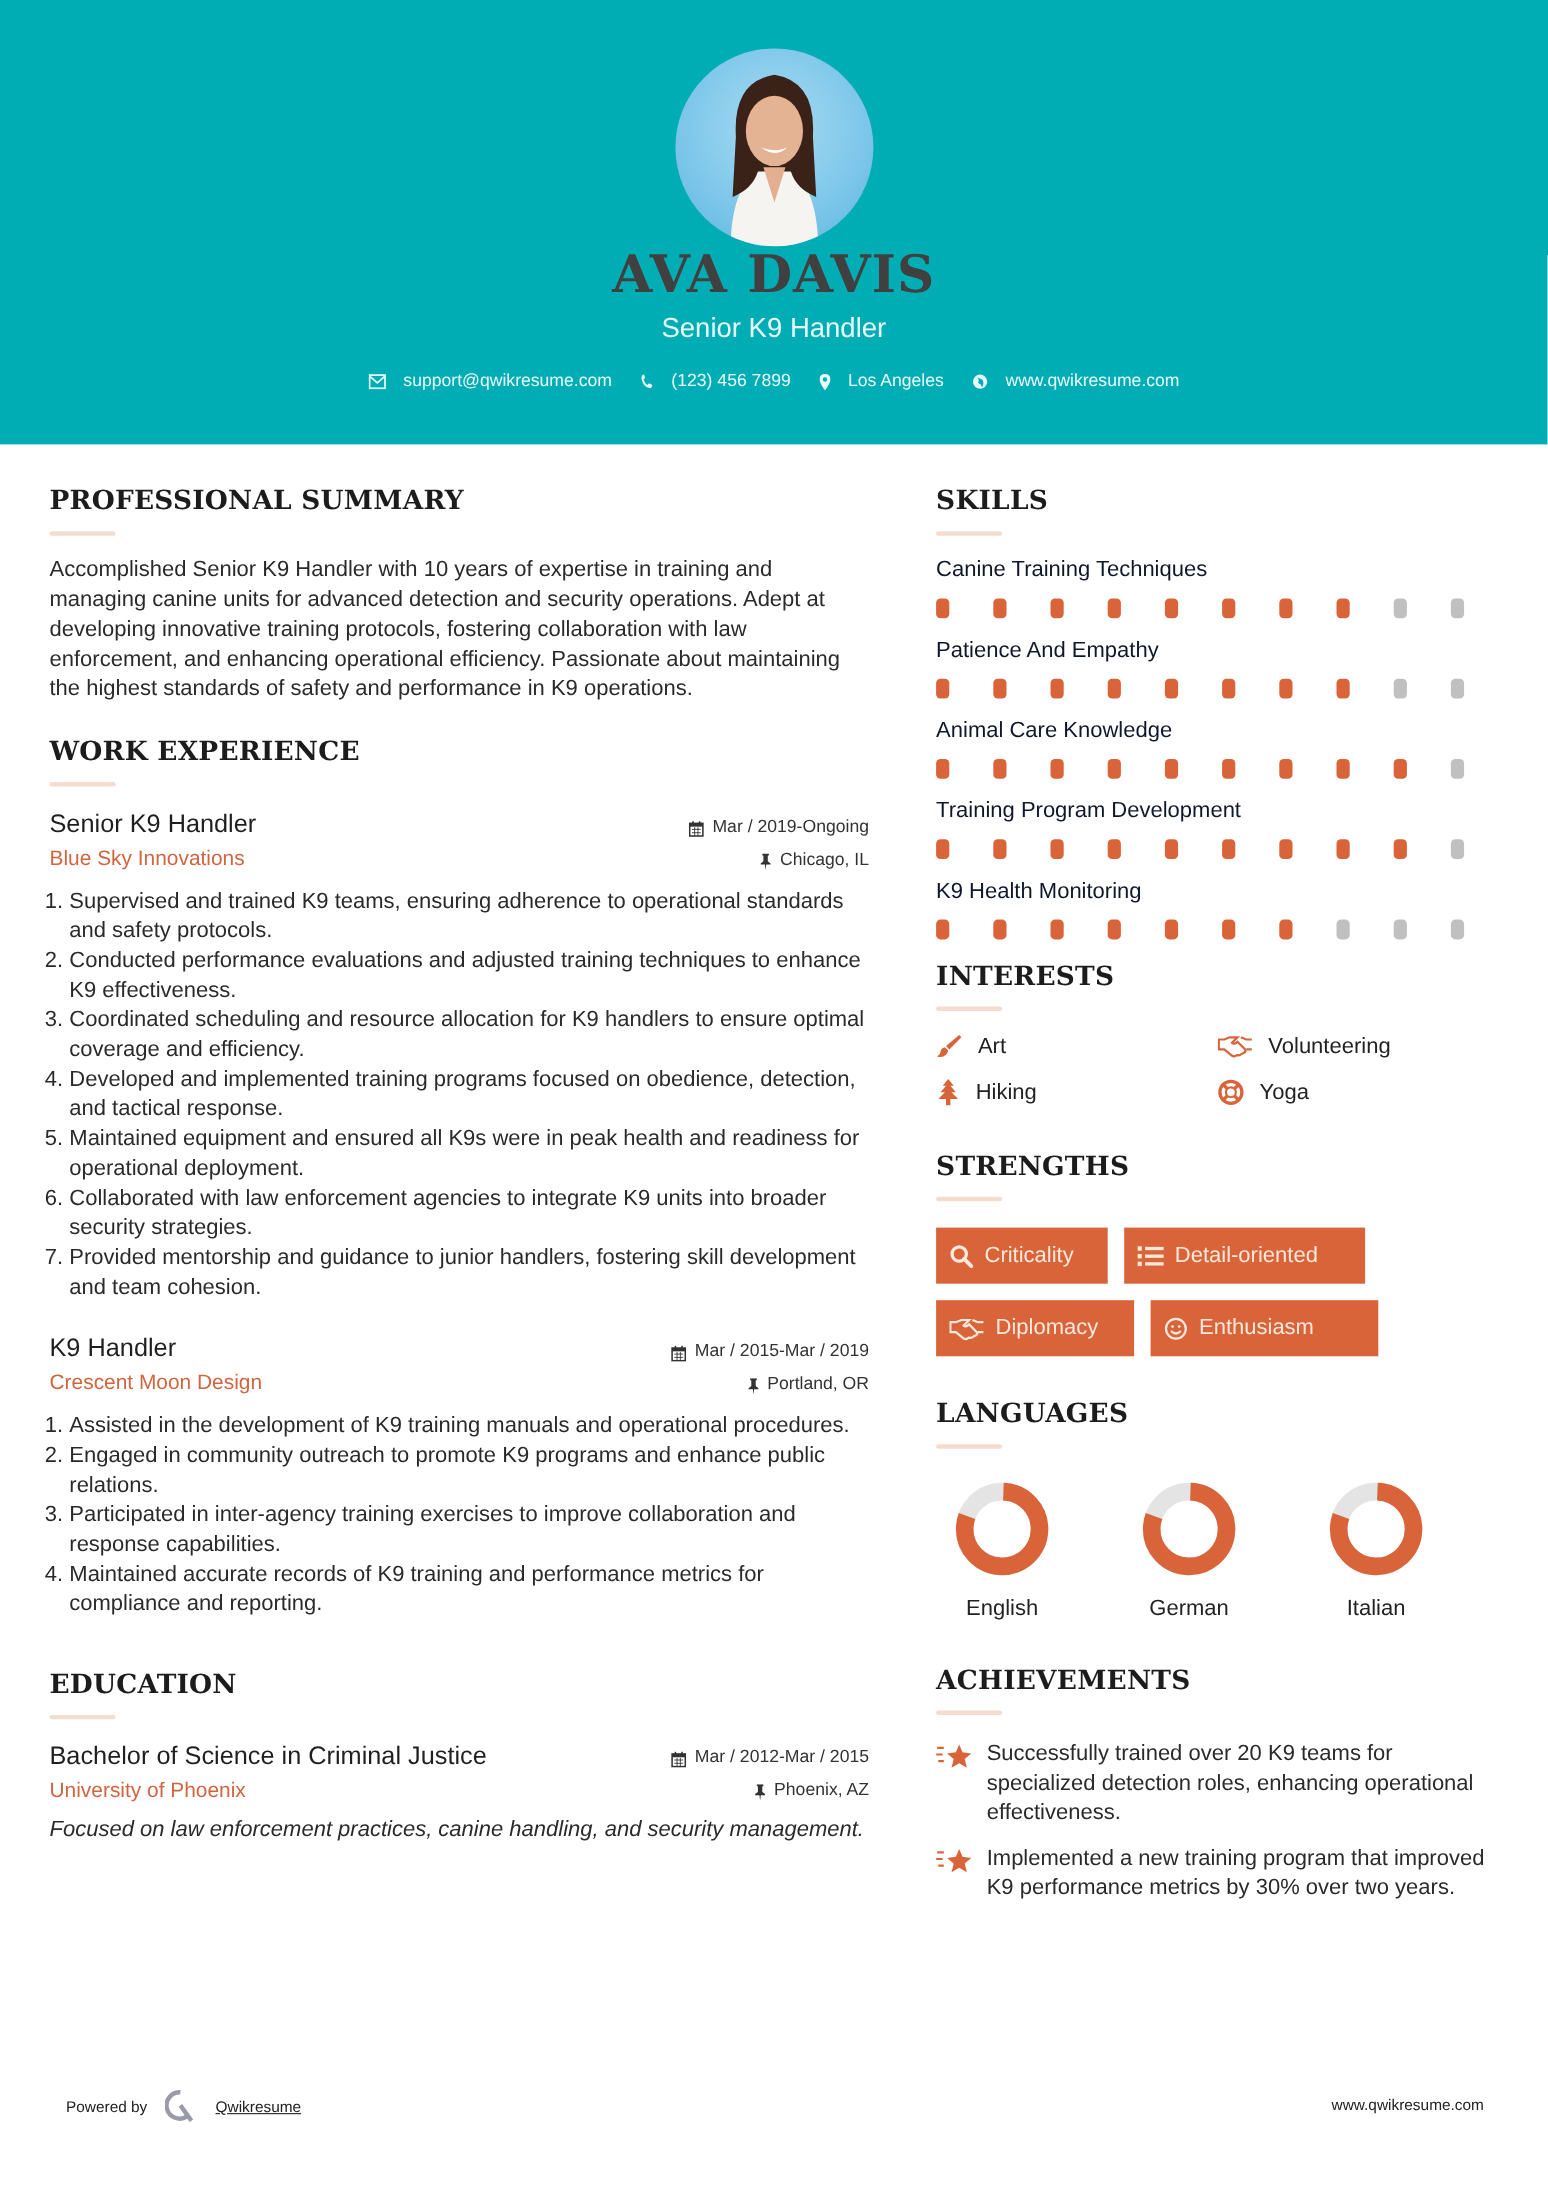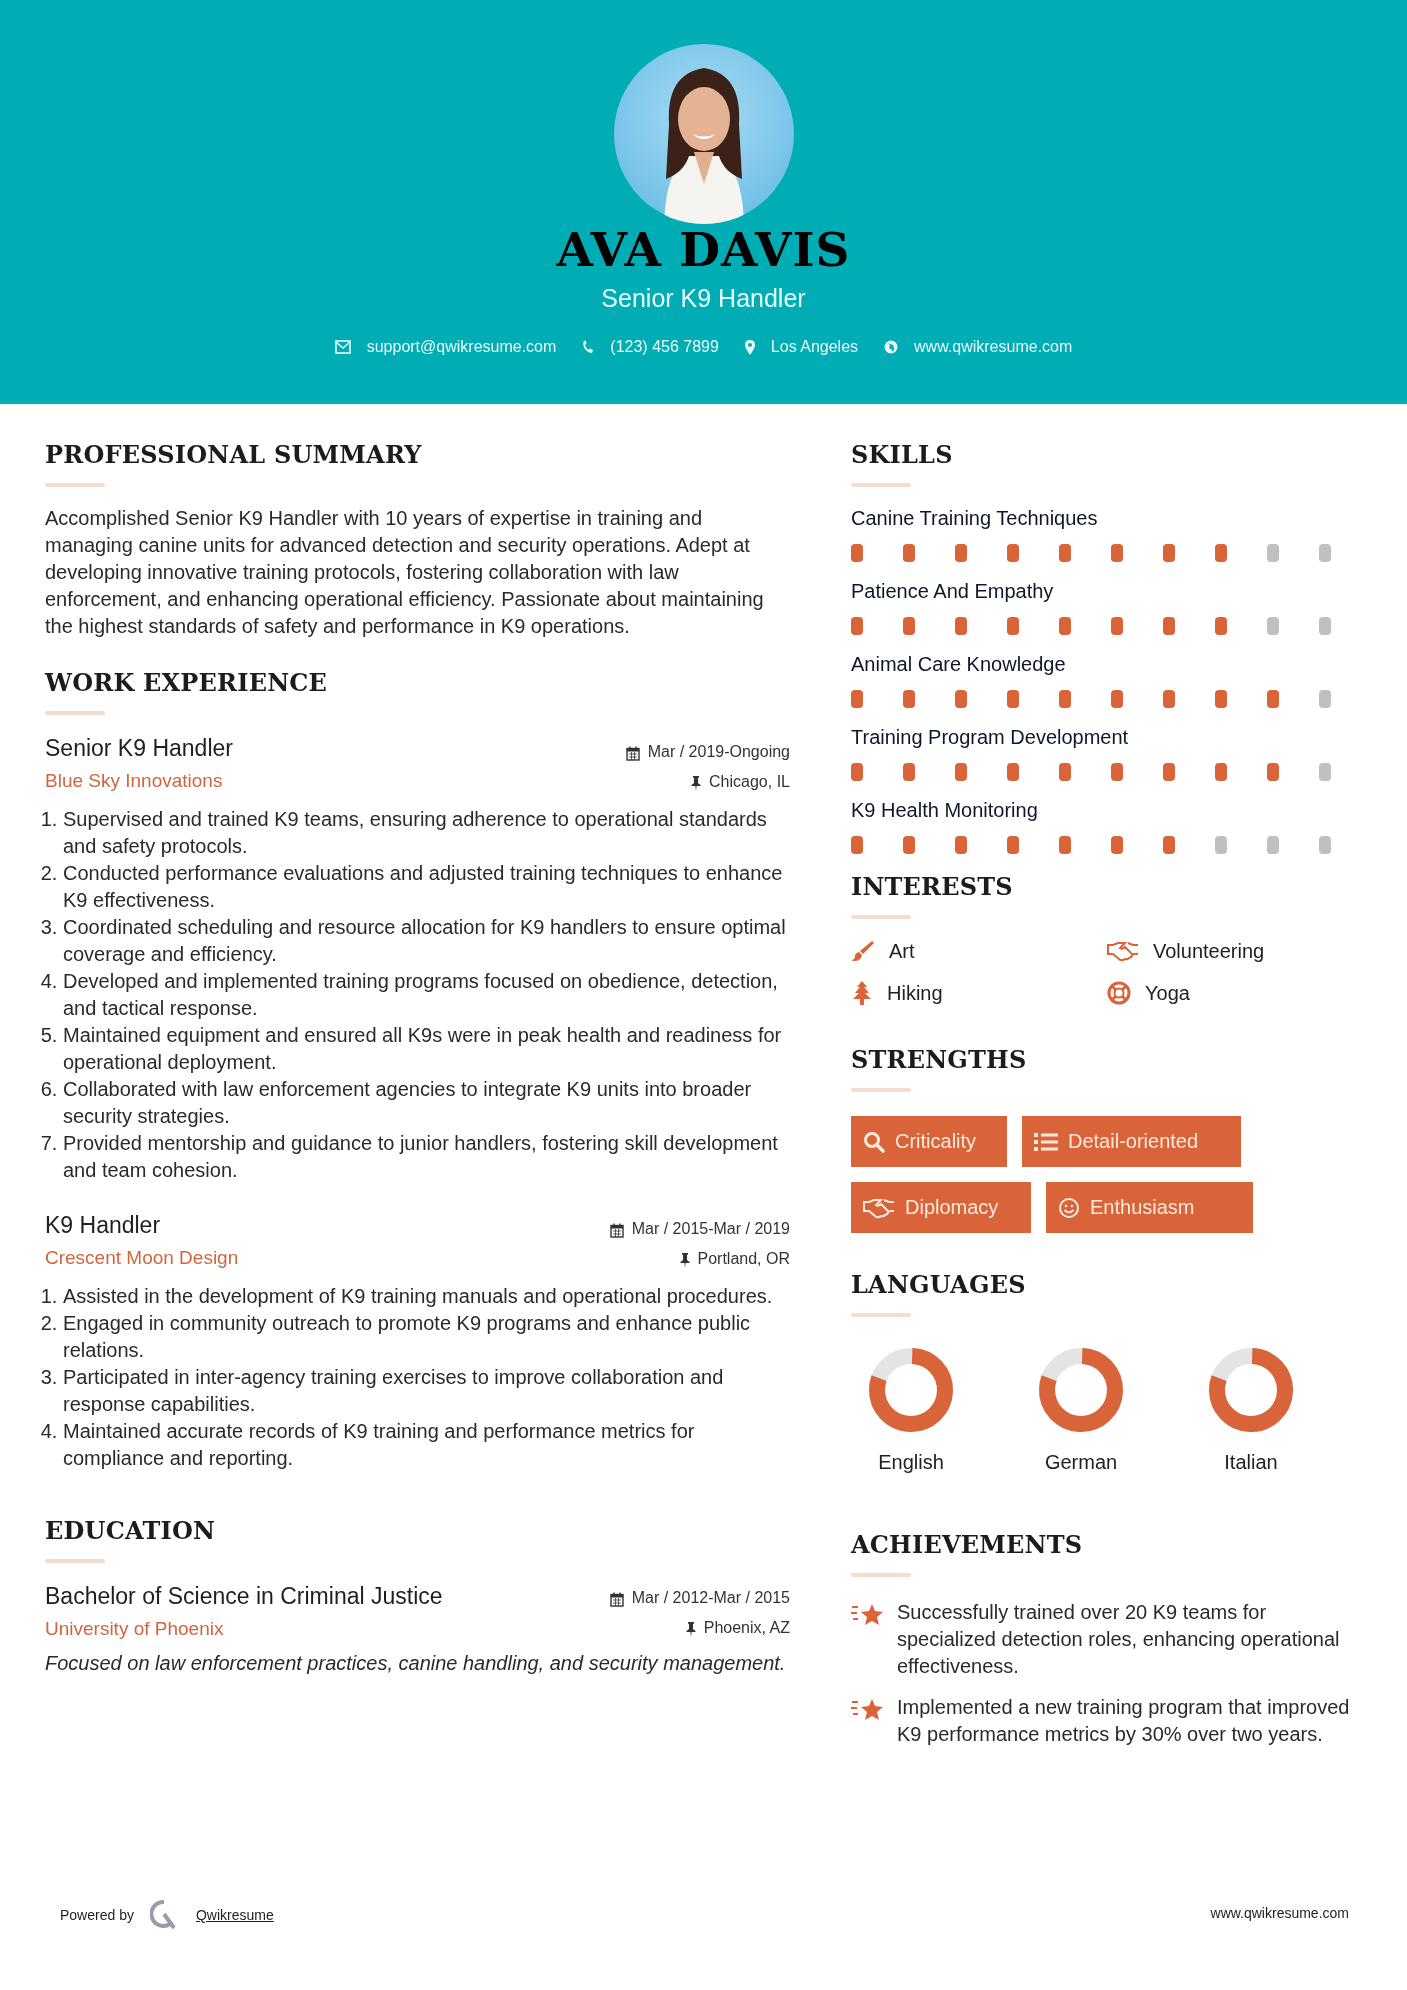--- a/index.html
+++ b/index.html
@@ -12,21 +12,21 @@
   }
   .photo {
     position: absolute; left: 614px; top: 44px; width: 180px; height: 180px;
     border-radius: 50%; overflow: hidden;
     background: radial-gradient(circle at 50% 40%, #a9dcf2 0%, #7cc6ea 60%, #5cb4df 100%);
   }
   .photo svg { display: block; }
   .name {
     position: absolute; left: 0; width: 1407px; top: 222px; text-align: center;
     font-family: "DejaVu Serif", "Liberation Serif", serif; font-weight: bold;
-    font-size: 47px; color: #000000; letter-spacing: 1px;
+    font-size: 47px; color: #404040; letter-spacing: 1px;
   }
   .job-title {
     position: absolute; left: 0; width: 1407px; top: 284px; text-align: center;
     font-size: 25px; color: #e8fbfc;
   }
   .contact {
     position: absolute; left: 0; width: 1407px; top: 338px;
     display: flex; justify-content: center; align-items: center; gap: 0;
     font-size: 16px; color: #e8fbfc;
   }
@@ -424,21 +424,21 @@
         <div class="lang">
           <svg width="86" height="86" viewBox="0 0 86 86">
             <circle cx="43" cy="43" r="34" fill="none" stroke="#e4e4e4" stroke-width="16"></circle>
             <circle cx="43" cy="43" r="34" fill="none" stroke="#d9643a" stroke-width="16" stroke-dasharray="170.90264035528475 42.7256600888212" transform="rotate(-88 43 43)"></circle>
           </svg>
           <div class="lang-name">Italian</div>
         </div>
       </div>
   </section>
 
-  <section style="margin-top:56px;">
+  <section style="margin-top:38px;">
     <div class="sec-title">ACHIEVEMENTS</div>
     <div class="sec-line"></div>
     <div class="ach">
       <svg width="34" height="28" viewBox="0 0 34 28">
           <path d="M21 3 L24 10 L32 11 L26 16 L28 24 L21 20 L14 24 L16 16 L10 11 L18 10 Z" fill="#d9643a"></path>
           <path d="M1 6 H7 M0 12 H6 M2 18 H7" stroke="#d9643a" stroke-width="2"></path>
         </svg>
       <div class="ach-text">Successfully trained over 20 K9 teams for specialized detection roles, enhancing operational effectiveness.</div>
     </div>
     <div class="ach">

